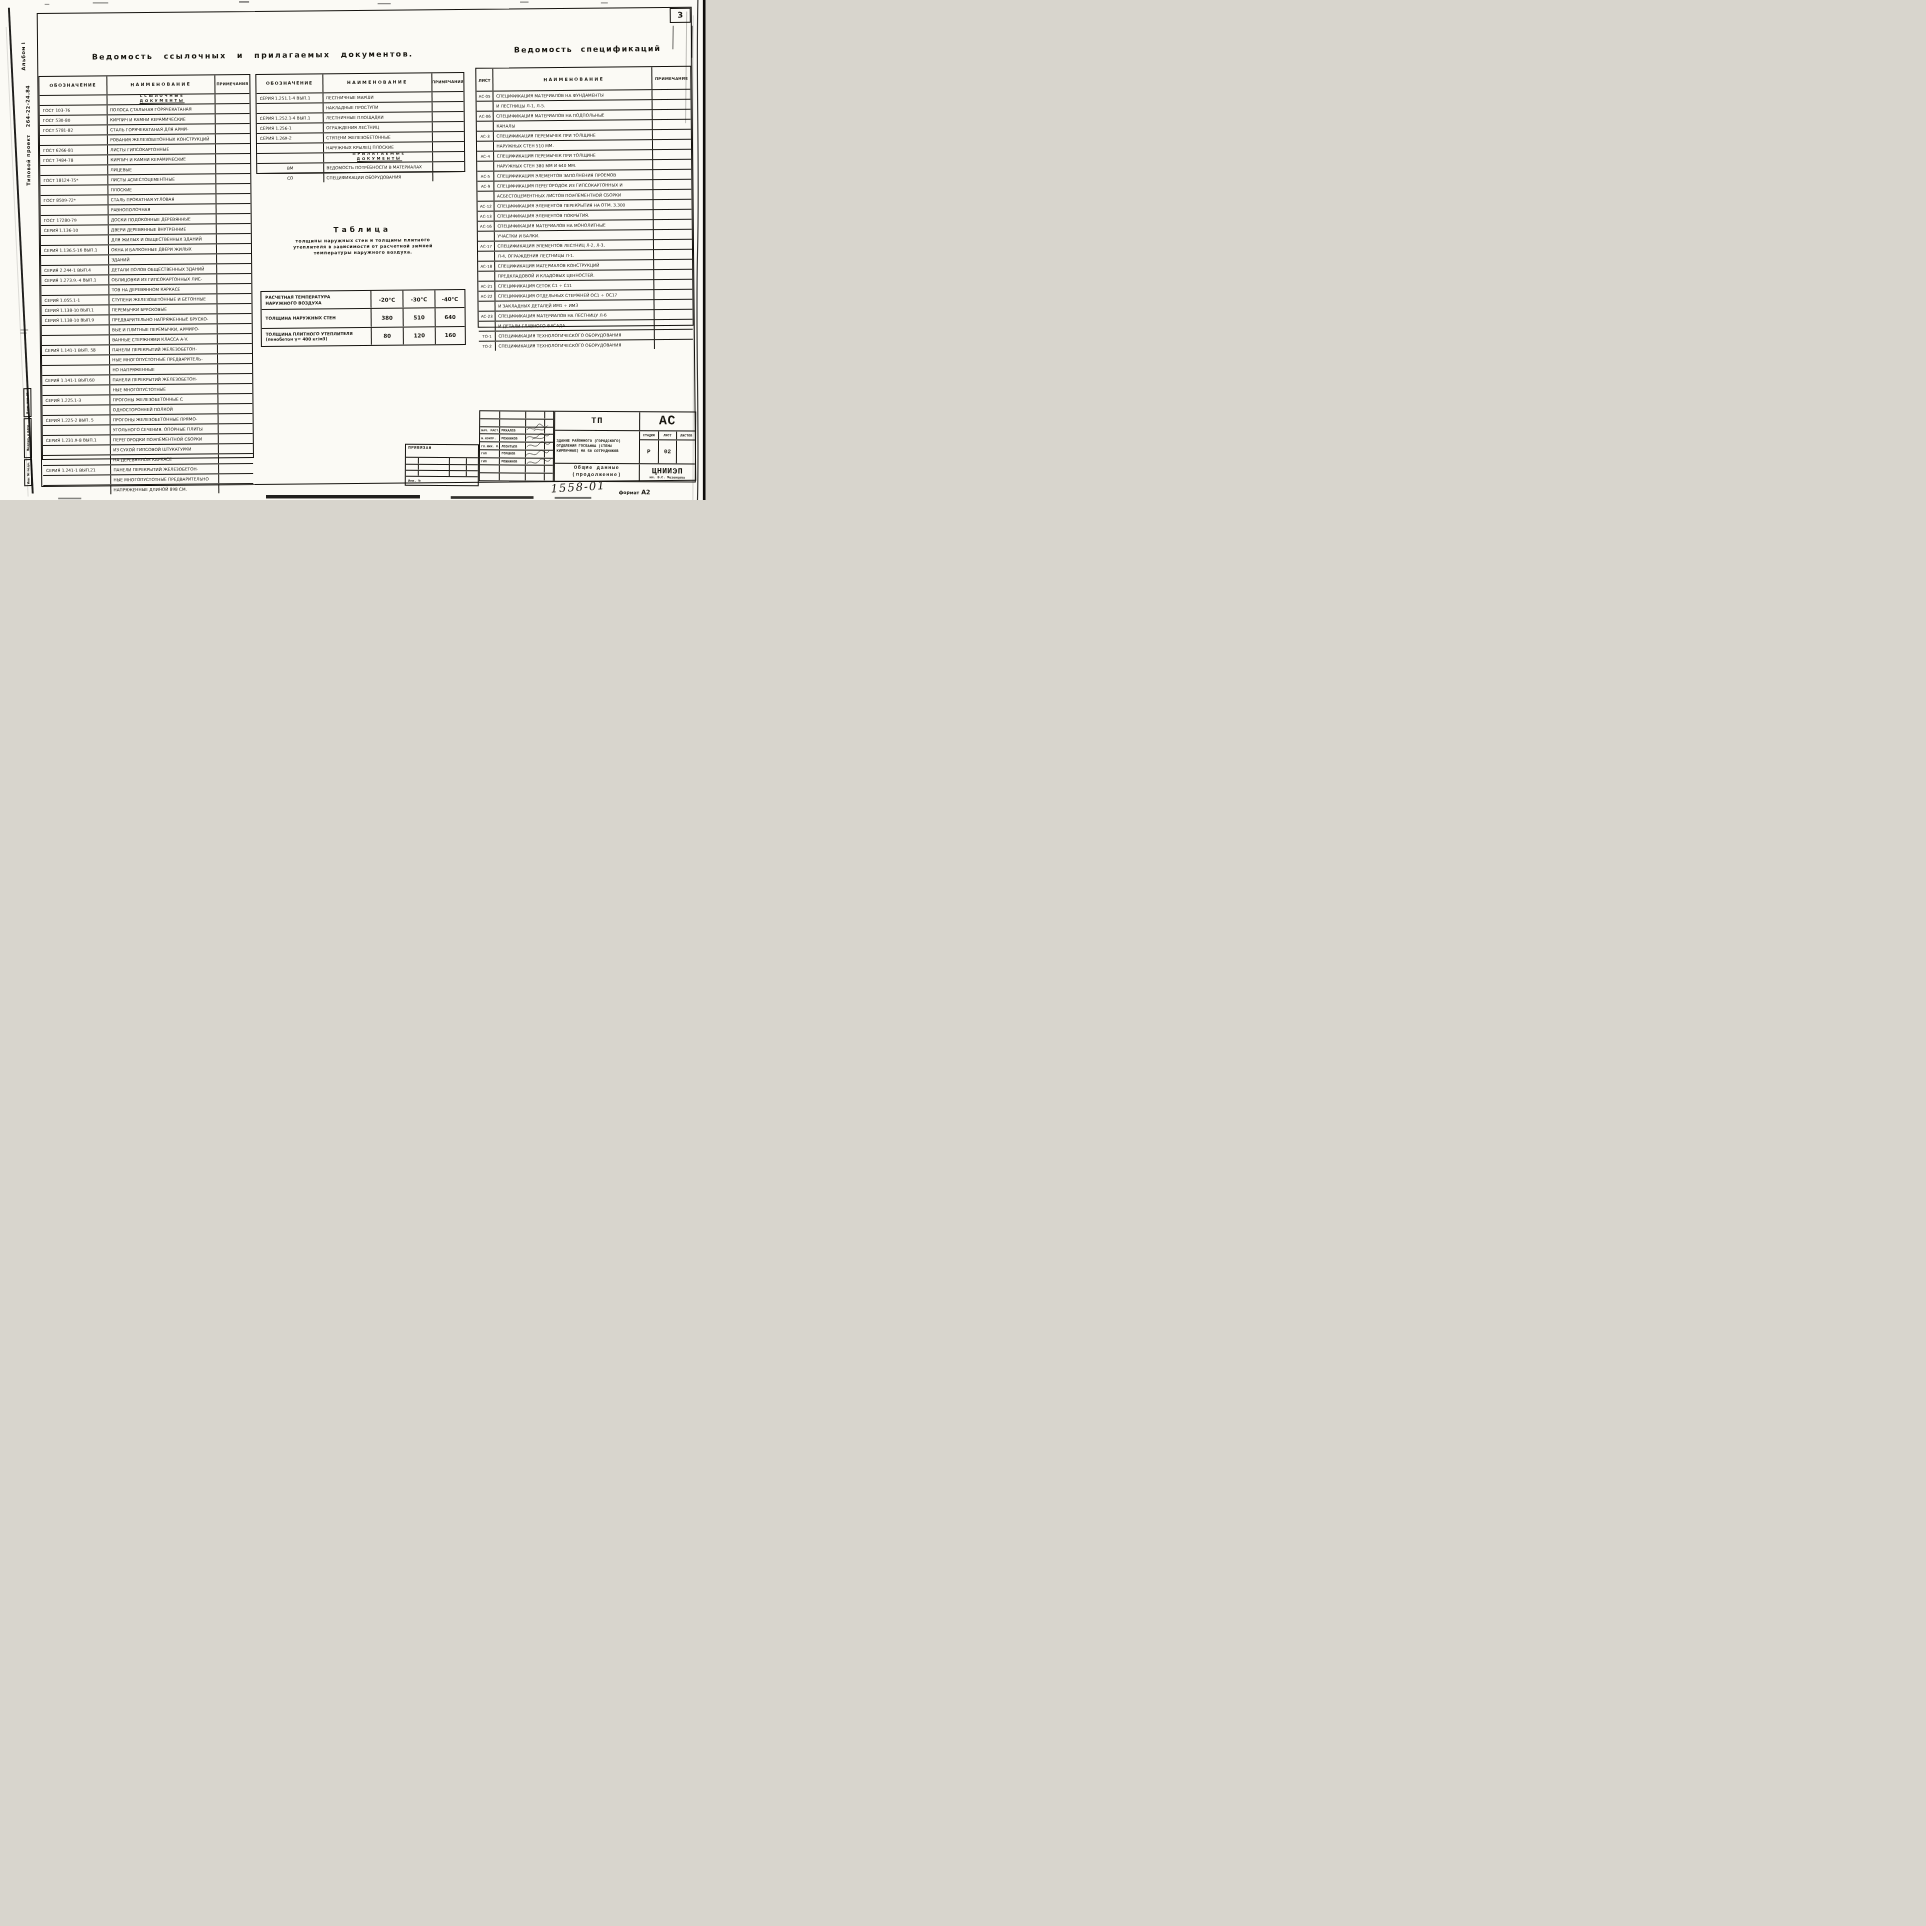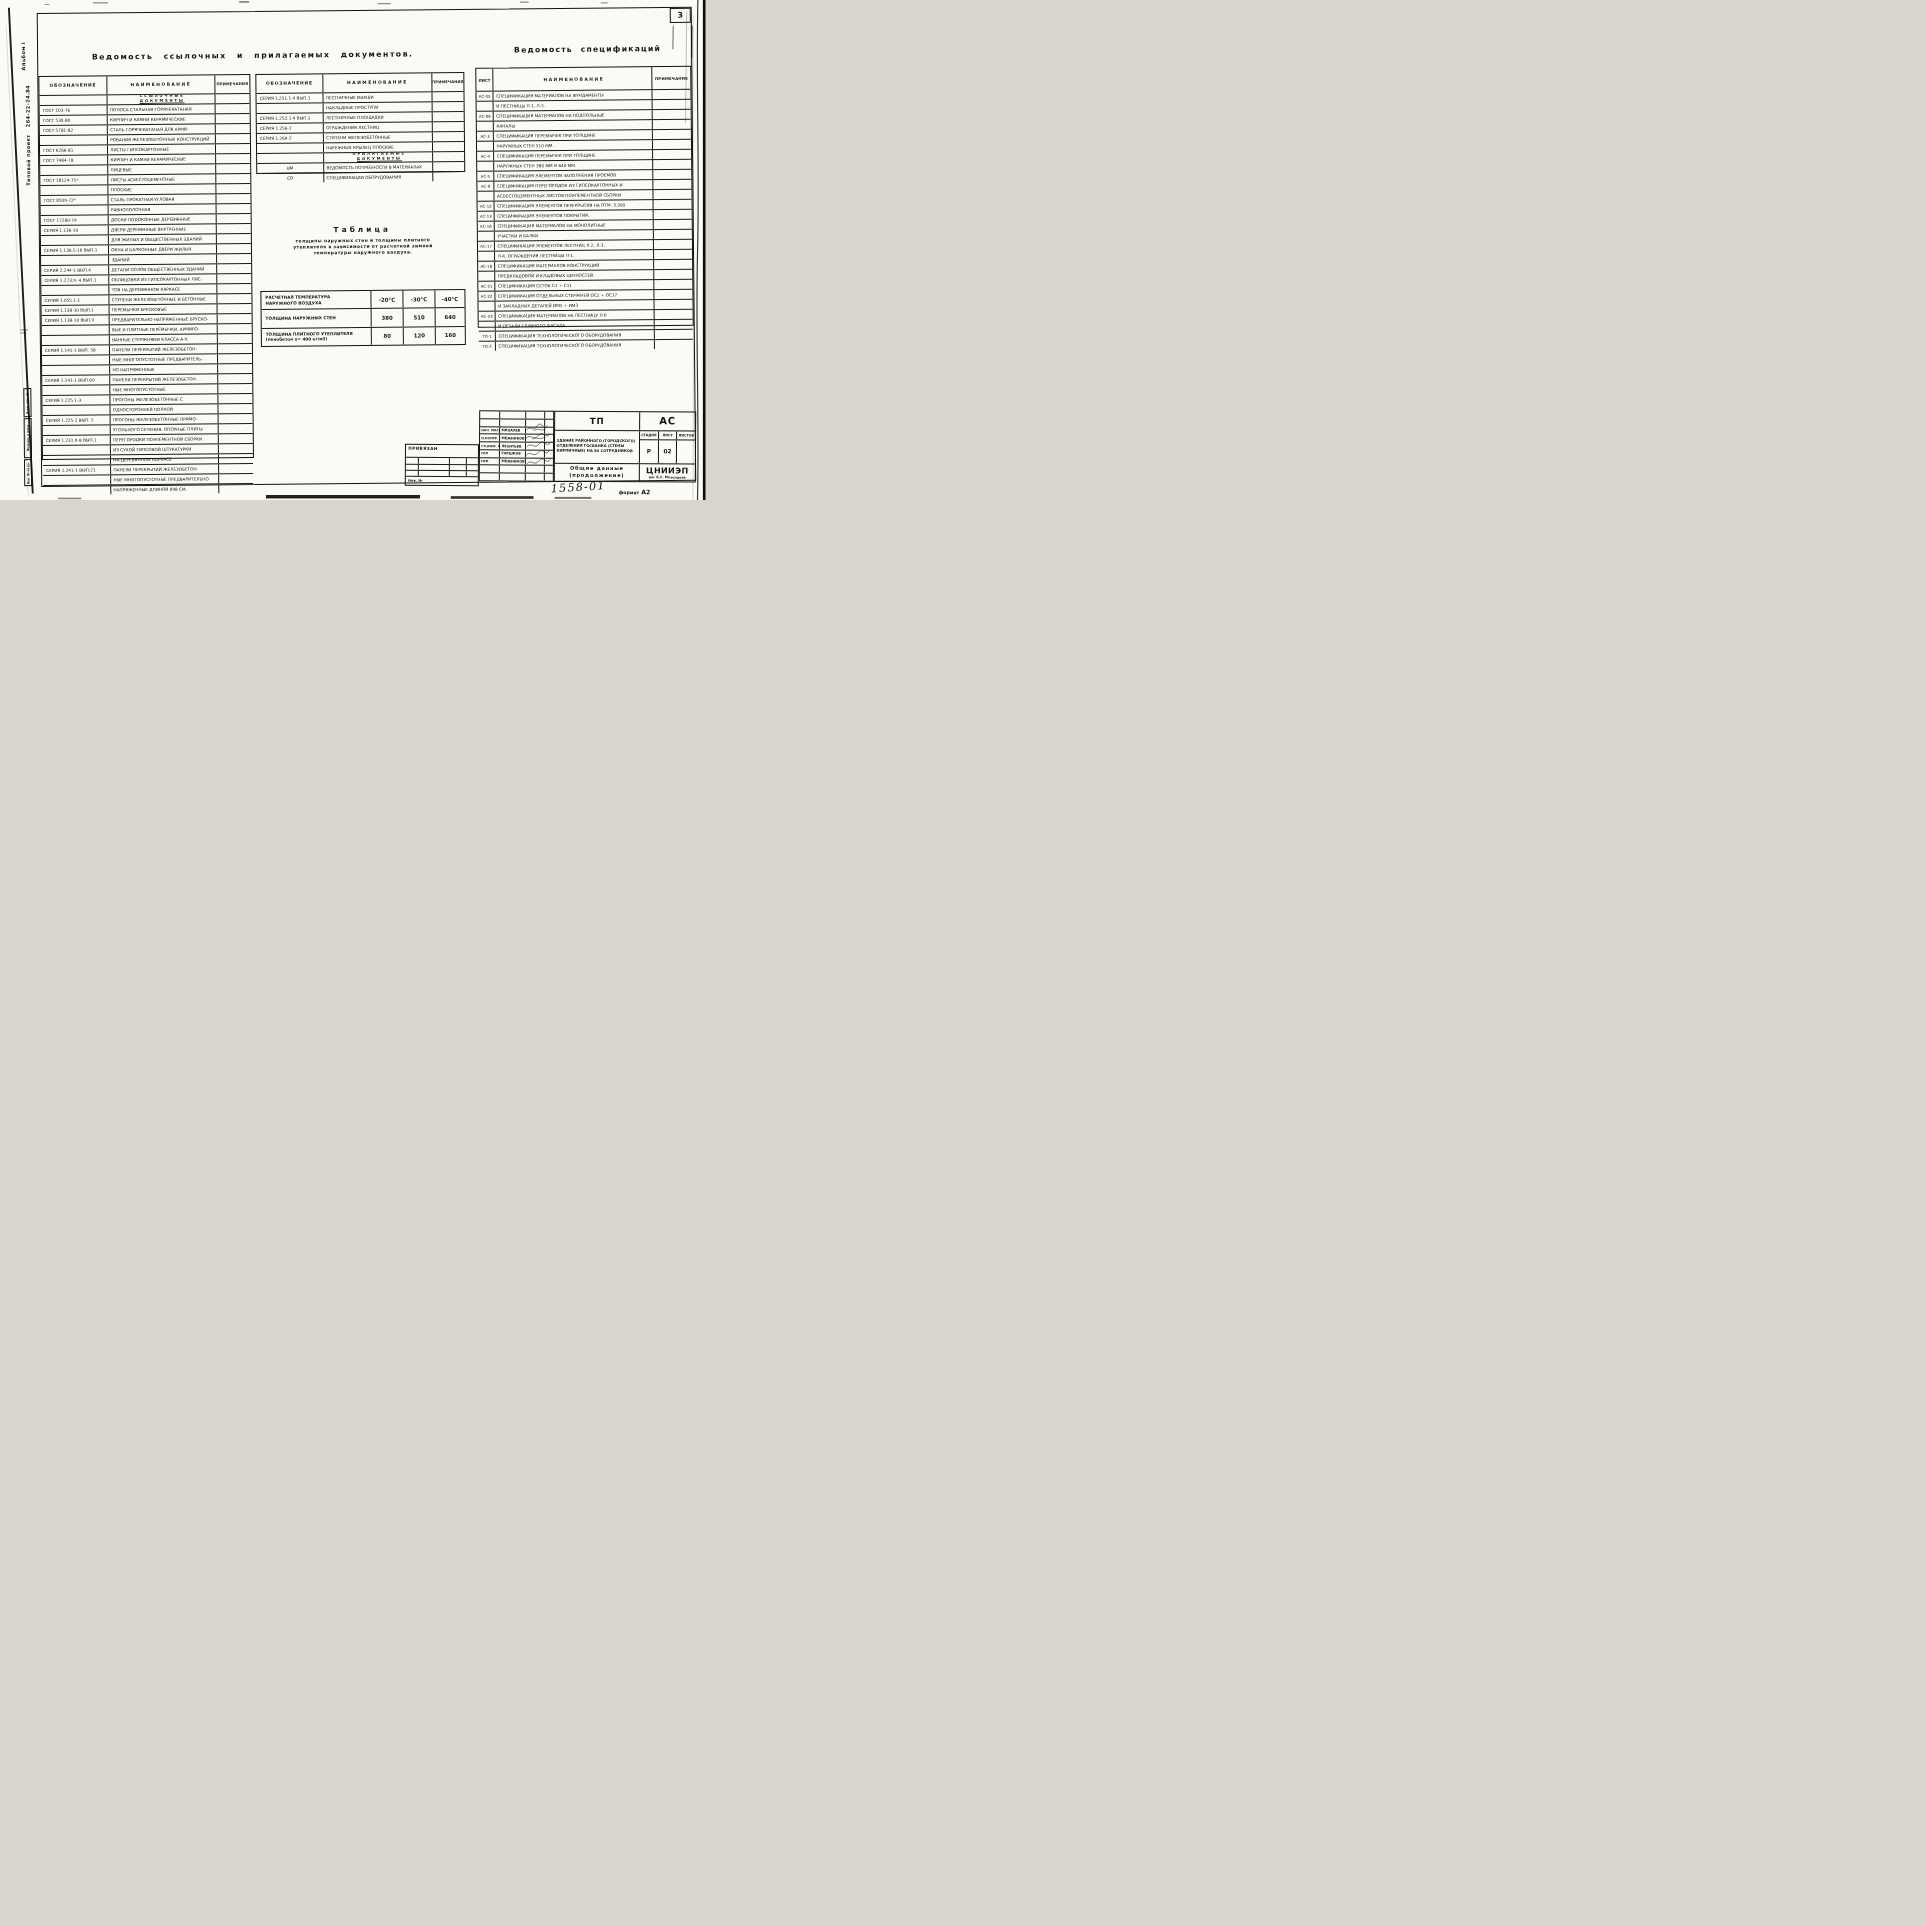--- a/index.html
+++ b/index.html
@@ -54,35 +54,35 @@
   .wt{left:260px;top:290px;width:205px;height:56px;}
   .wrow{display:flex;flex:1;}
   .wrow + .wrow{border-top:0.6px solid #1b1914;}
   .wl{width:110px;box-sizing:border-box;border-right:0.6px solid #1b1914;display:flex;flex-direction:column;justify-content:center;
       padding-left:3.9px;font-size:4.2px;font-weight:600;line-height:5.4px;text-transform:uppercase;}
   .wv{width:32px;box-sizing:border-box;border-right:0.6px solid #1b1914;display:flex;align-items:center;justify-content:center;
       font-size:5.4px;font-weight:600;}
   .wv:last-child{border-right:none;flex:1;}
   
   .bottomblock{position:absolute;left:0;top:0;width:706px;height:500px;transform:rotate(0.9deg);transform-origin:578px 455px;}
-  .tbbox{position:absolute;border:1px solid #14120e;box-sizing:border-box;}
+  .tbbox{position:absolute;border:1px solid #14120e;box-sizing:border-box;font-family:Liberation Mono, monospace;}
   .tb-person{left:477px;top:413px;width:75px;height:71px;display:flex;flex-direction:column;}
   .prow{flex:1;display:flex;}
   .prow + .prow{border-top:0.6px solid #1b1914;}
   .pc{box-sizing:border-box;border-right:0.6px solid #1b1914;display:flex;align-items:center;overflow:hidden;white-space:nowrap;
       font-size:3.1px;font-weight:600;text-transform:uppercase;}
   .pc.r{width:20px;padding-left:1.2px;}
   .pc.n{width:26px;padding-left:1.5px;font-size:3.3px;}
   .pc.s{width:18.5px;}
   .pc.x{flex:1;border-right:none;}
   .tb-main{left:552px;top:413px;width:142px;height:71px;display:flex;flex-direction:column;}
   .tbrow1{height:17.7px;display:flex;border-bottom:0.8px solid #14120e;}
   .celltp{width:85px;border-right:0.8px solid #14120e;display:flex;align-items:center;justify-content:center;
           font-size:8.5px;font-weight:600;letter-spacing:0.8px;box-sizing:border-box;}
-  .cellac{flex:1;display:flex;align-items:center;justify-content:center;font-size:10px;font-weight:600;letter-spacing:0.8px;text-align:right;}
+  .cellac{flex:1;display:flex;align-items:center;justify-content:center;font-size:13px;font-weight:600;letter-spacing:0.8px;text-align:right;}
   .tbrow2{height:32px;display:flex;border-bottom:0.8px solid #14120e;}
   .desc{width:85px;border-right:0.8px solid #14120e;box-sizing:border-box;display:flex;flex-direction:column;justify-content:center;
         padding:0.8px 1.5px;font-size:3.7px;font-weight:600;line-height:4.8px;text-transform:uppercase;white-space:nowrap;}
   .stage{flex:1;display:flex;flex-direction:column;}
   .stagehead{height:8.5px;display:flex;border-bottom:0.6px solid #1b1914;}
   .sh{flex:1;border-right:0.6px solid #1b1914;display:flex;align-items:center;justify-content:center;
       font-size:3.3px;font-weight:600;text-transform:uppercase;}
   .sh:last-child,.sv:last-child{border-right:none;}
   .stageval{flex:1;display:flex;}
   .sv{flex:1;border-right:0.6px solid #1b1914;display:flex;align-items:center;justify-content:center;font-size:5.8px;font-weight:600;}

